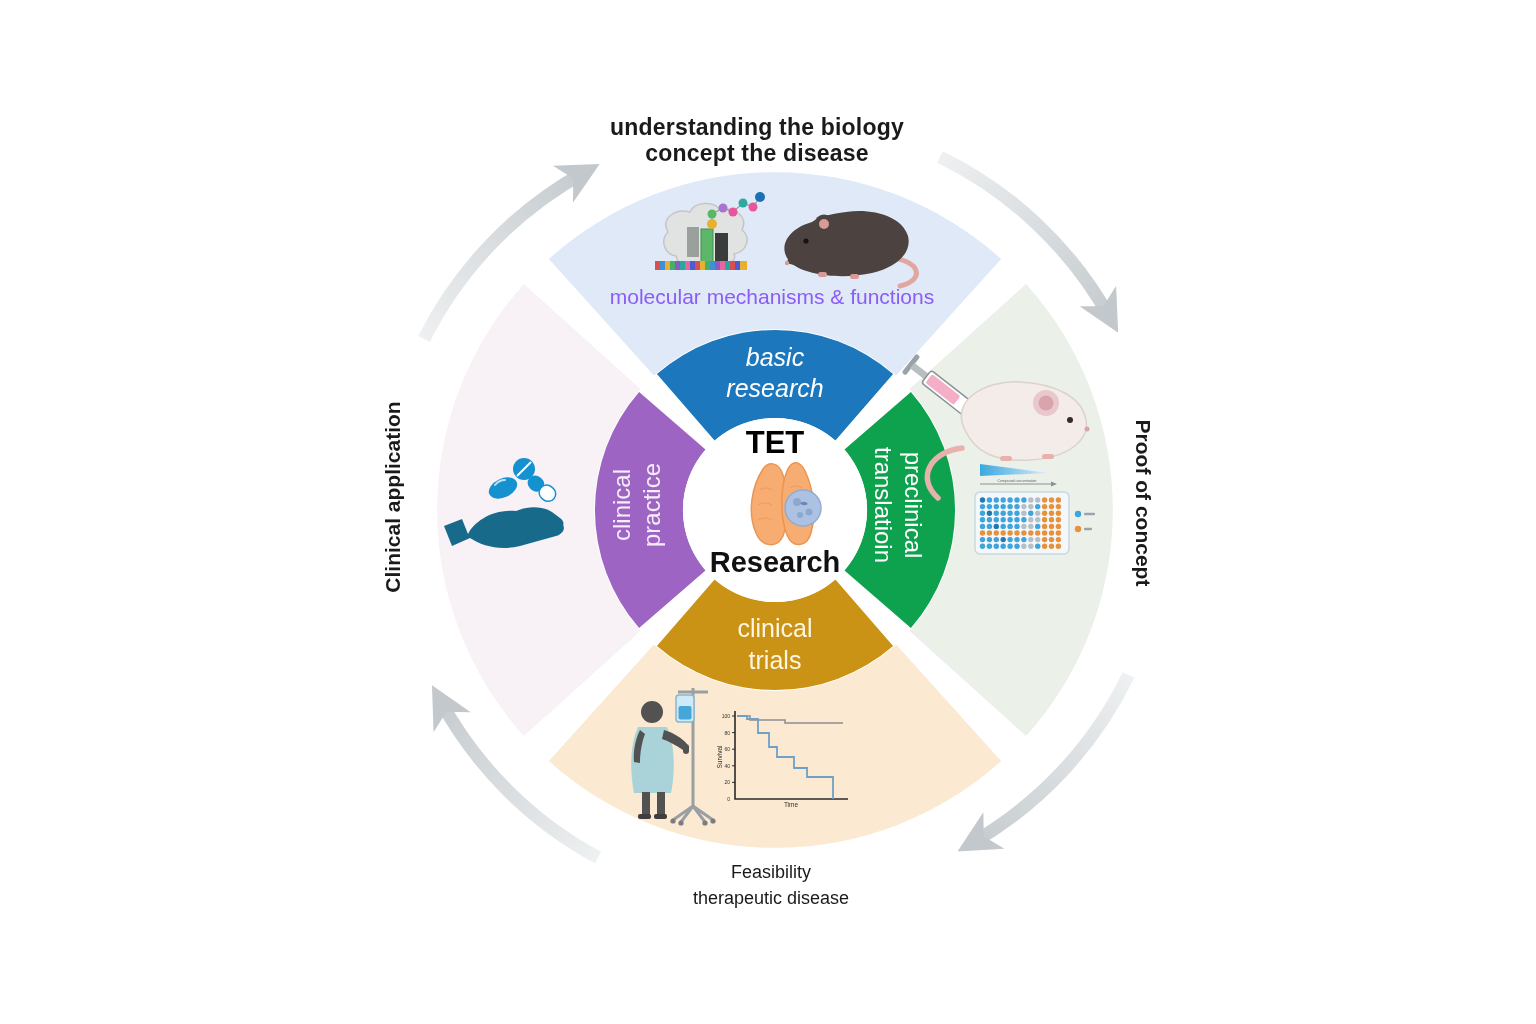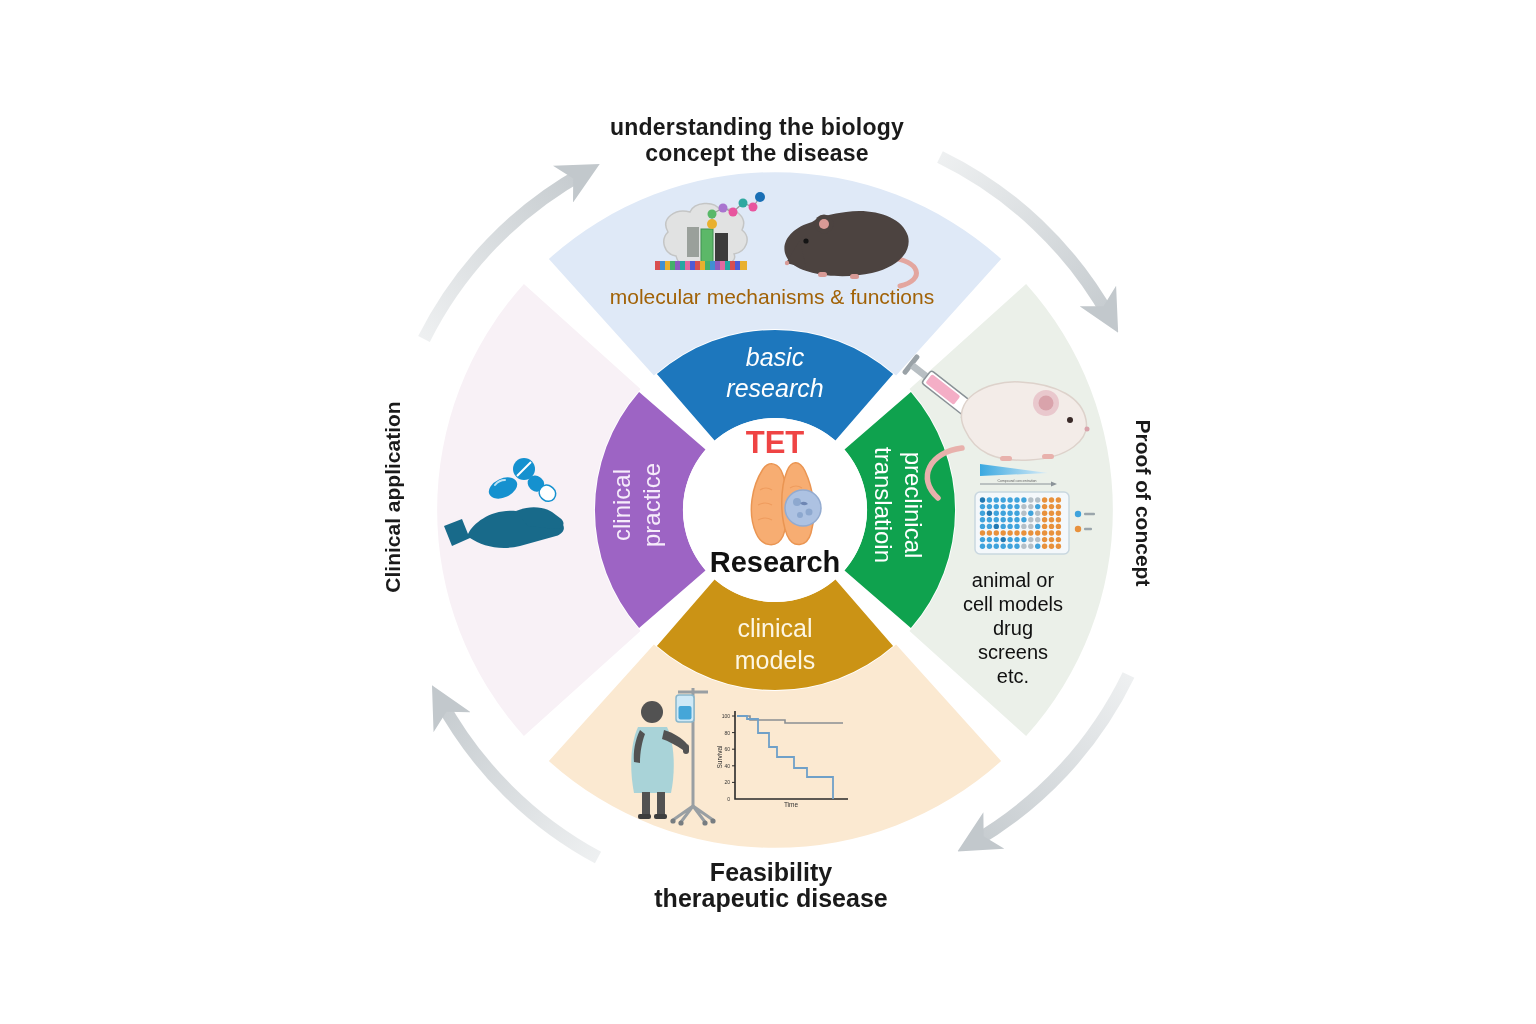--- a/index.html
+++ b/index.html
@@ -1,31 +1,31 @@
 <!DOCTYPE html>
 <html><head>
 <meta charset="utf-8">
 <style>
   html,body{margin:0;padding:0;background:#ffffff;}
   #canvas{position:relative;width:1536px;height:1024px;background:#ffffff;overflow:hidden;
           font-family:"Liberation Sans",sans-serif;color:#1a1a1a;}
   #diagram-svg{position:absolute;left:0;top:0;}
   .txt{position:absolute;transform:translate(-50%,-50%);text-align:center;white-space:nowrap;}
   .t-top{left:757px;top:140px;font-size:23px;font-weight:700;line-height:26px;letter-spacing:.2px;}
-  .t-bottom{left:771px;top:885px;font-size:25px;font-weight:700;line-height:26px;}
+  .t-bottom{left:771px;top:885px;font-size:18px;font-weight:400;line-height:26px;}
   .t-right{left:1143px;top:503px;font-size:21px;font-weight:700;transform:translate(-50%,-50%) rotate(90deg);}
   .t-left{left:393px;top:497px;font-size:21px;font-weight:700;transform:translate(-50%,-50%) rotate(-90deg);}
-  .cap-top{left:772px;top:297px;font-size:21px;color:#a16207;}
+  .cap-top{left:772px;top:297px;font-size:21px;color:#8b5cf6;}
   .cap-right{left:1013px;top:628px;font-size:20px;line-height:24px;color:#111;}
   .seg{color:#ffffff;font-size:25px;font-weight:500;line-height:31px;}
   .seg-basic{left:775px;top:373px;font-style:italic;}
   .seg-gold{left:775px;top:644px;line-height:32px;color:#fdf6e3;}
   .seg-green{left:898px;top:505px;font-size:24px;line-height:30px;transform:translate(-50%,-50%) rotate(90deg);}
   .seg-purple{left:637px;top:505px;font-size:24px;line-height:30px;transform:translate(-50%,-50%) rotate(-90deg);color:#f6ecfb;}
-  .c-tet{left:775px;top:443px;font-size:31px;font-weight:700;color:#ef4444;}
+  .c-tet{left:775px;top:443px;font-size:31px;font-weight:700;color:#000000;}
   .c-res{left:775px;top:562px;font-size:29px;font-weight:700;color:#111;}
 </style>
 </head>
 <body>
 
 <div id="canvas">
 
 <svg id="diagram-svg" width="1536" height="1024" viewBox="0 0 1536 1024">
   <defs>
     <marker id="ah" viewBox="0 0 10 10" refX="6" refY="5" markerWidth="42" markerHeight="42" markerUnits="userSpaceOnUse" orient="auto">
@@ -332,41 +332,34 @@
 
 <div class="txt t-bottom">
   <div>Feasibility</div>
   <div>therapeutic disease</div>
 </div>
 
 <div class="txt t-left">Clinical application</div>
 
 <div class="txt cap-top">molecular mechanisms &amp; functions</div>
 
-<div class="txt cap-right">
-  <div>animal or</div>
-  <div>cell models</div>
-  <div>drug</div>
-  <div>screens</div>
-  <div>etc.</div>
-</div>
 
 <div class="txt seg seg-basic">
   <div>basic</div>
   <div>research</div>
 </div>
 
 <div class="txt seg seg-green">
   <div>preclinical</div>
   <div>translatioin</div>
 </div>
 
 <div class="txt seg seg-gold">
   <div>clinical</div>
-  <div>models</div>
+  <div>trials</div>
 </div>
 
 <div class="txt seg seg-purple">
   <div>clinical</div>
   <div>practice</div>
 </div>
 
 <div class="txt c-tet">TET</div>
 <div class="txt c-res">Research</div>
 

